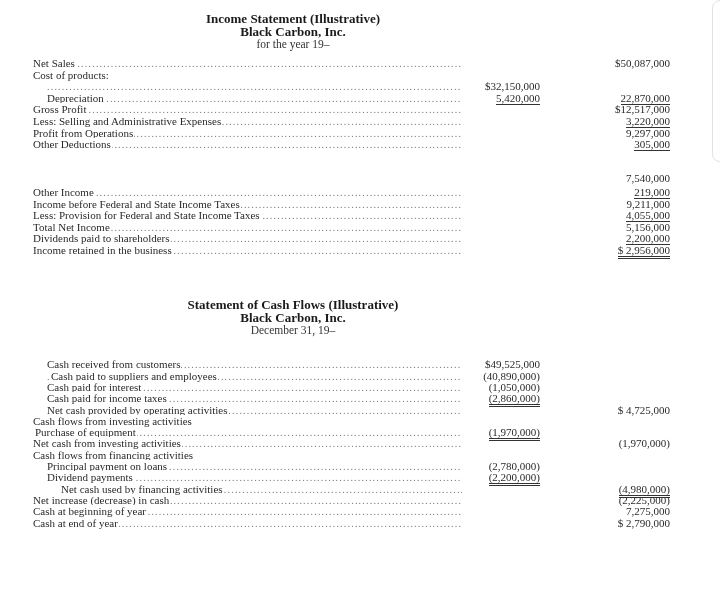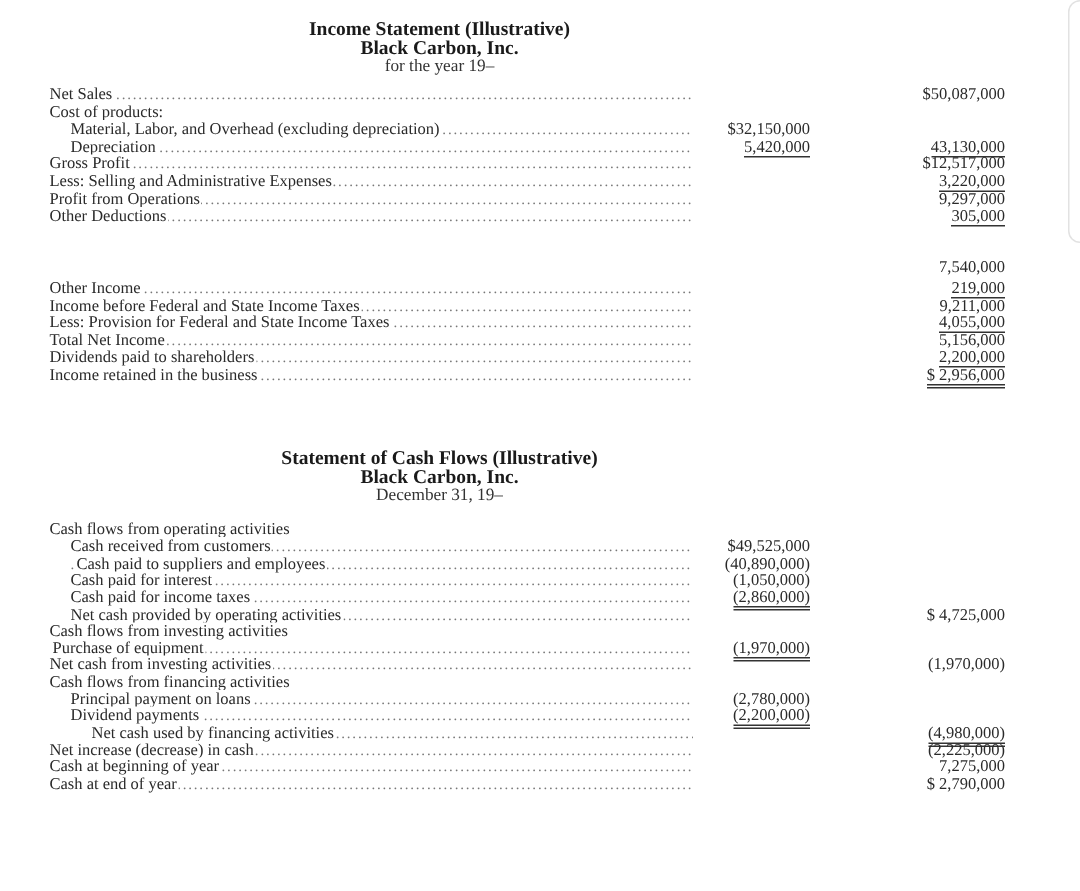--- a/index.html
+++ b/index.html
@@ -39,29 +39,28 @@
       <span class="mid"><span class="ulbox"></span></span>
       <span class="right"><span class="ulbox">$50,087,000</span></span>
     </div>
     <div class="row" style="top: 68.6px;">
       <span class="label" style="left: 33px;">Cost of products:</span>
       <span class="mid"><span class="ulbox"></span></span>
       <span class="right"><span class="ulbox"></span></span>
     </div>
     <div class="row" style="top: 80.2px;">
       <div class="dots" style="left: 47px; width: 415px;">........................................................................................................................</div>
-      <span class="label" style="left: 47px;">Material, Labor, and Overhead (excluding depreciation)</span>
       <span class="mid"><span class="ulbox">$32,150,000</span></span>
       <span class="right"><span class="ulbox"></span></span>
     </div>
     <div class="row" style="top: 91.8px;">
       <div class="dots" style="left: 47px; width: 415px;">........................................................................................................................</div>
       <span class="label" style="left: 47px;">Depreciation</span>
       <span class="mid"><span class="ulbox ul">5,420,000</span></span>
-      <span class="right"><span class="ulbox ul">43,130,000</span></span>
+      <span class="right"><span class="ulbox ul">22,870,000</span></span>
     </div>
     <div class="row" style="top: 103.4px;">
       <div class="dots" style="left: 33px; width: 429px;">........................................................................................................................</div>
       <span class="label" style="left: 33px;">Gross Profit</span>
       <span class="mid"><span class="ulbox"></span></span>
       <span class="right"><span class="ulbox">$12,517,000</span></span>
     </div>
     <div class="row" style="top: 115px;">
       <div class="dots" style="left: 33px; width: 429px;">........................................................................................................................</div>
       <span class="label" style="left: 33px;">Less: Selling and Administrative Expenses</span>
@@ -123,21 +122,20 @@
   </div>
 
 <div class="title-block" style="top:298px;">
   <div class="t1">Statement of Cash Flows (Illustrative)</div>
   <div class="t2">Black Carbon, Inc.</div>
   <div class="t3">December 31, 19–</div>
 </div>
 
 <div id="cf-rows">
     <div class="row" style="top: 347px;">
-      <span class="label" style="left: 33px;">Cash flows from operating activities</span>
       <span class="mid"><span class="ulbox"></span></span>
       <span class="right"><span class="ulbox"></span></span>
     </div>
     <div class="row" style="top: 358.3px;">
       <div class="dots" style="left: 47px; width: 415px;">........................................................................................................................</div>
       <span class="label" style="left: 47px;">Cash received from customers</span>
       <span class="mid"><span class="ulbox">$49,525,000</span></span>
       <span class="right"><span class="ulbox"></span></span>
     </div>
     <div class="row" style="top: 369.6px;">

